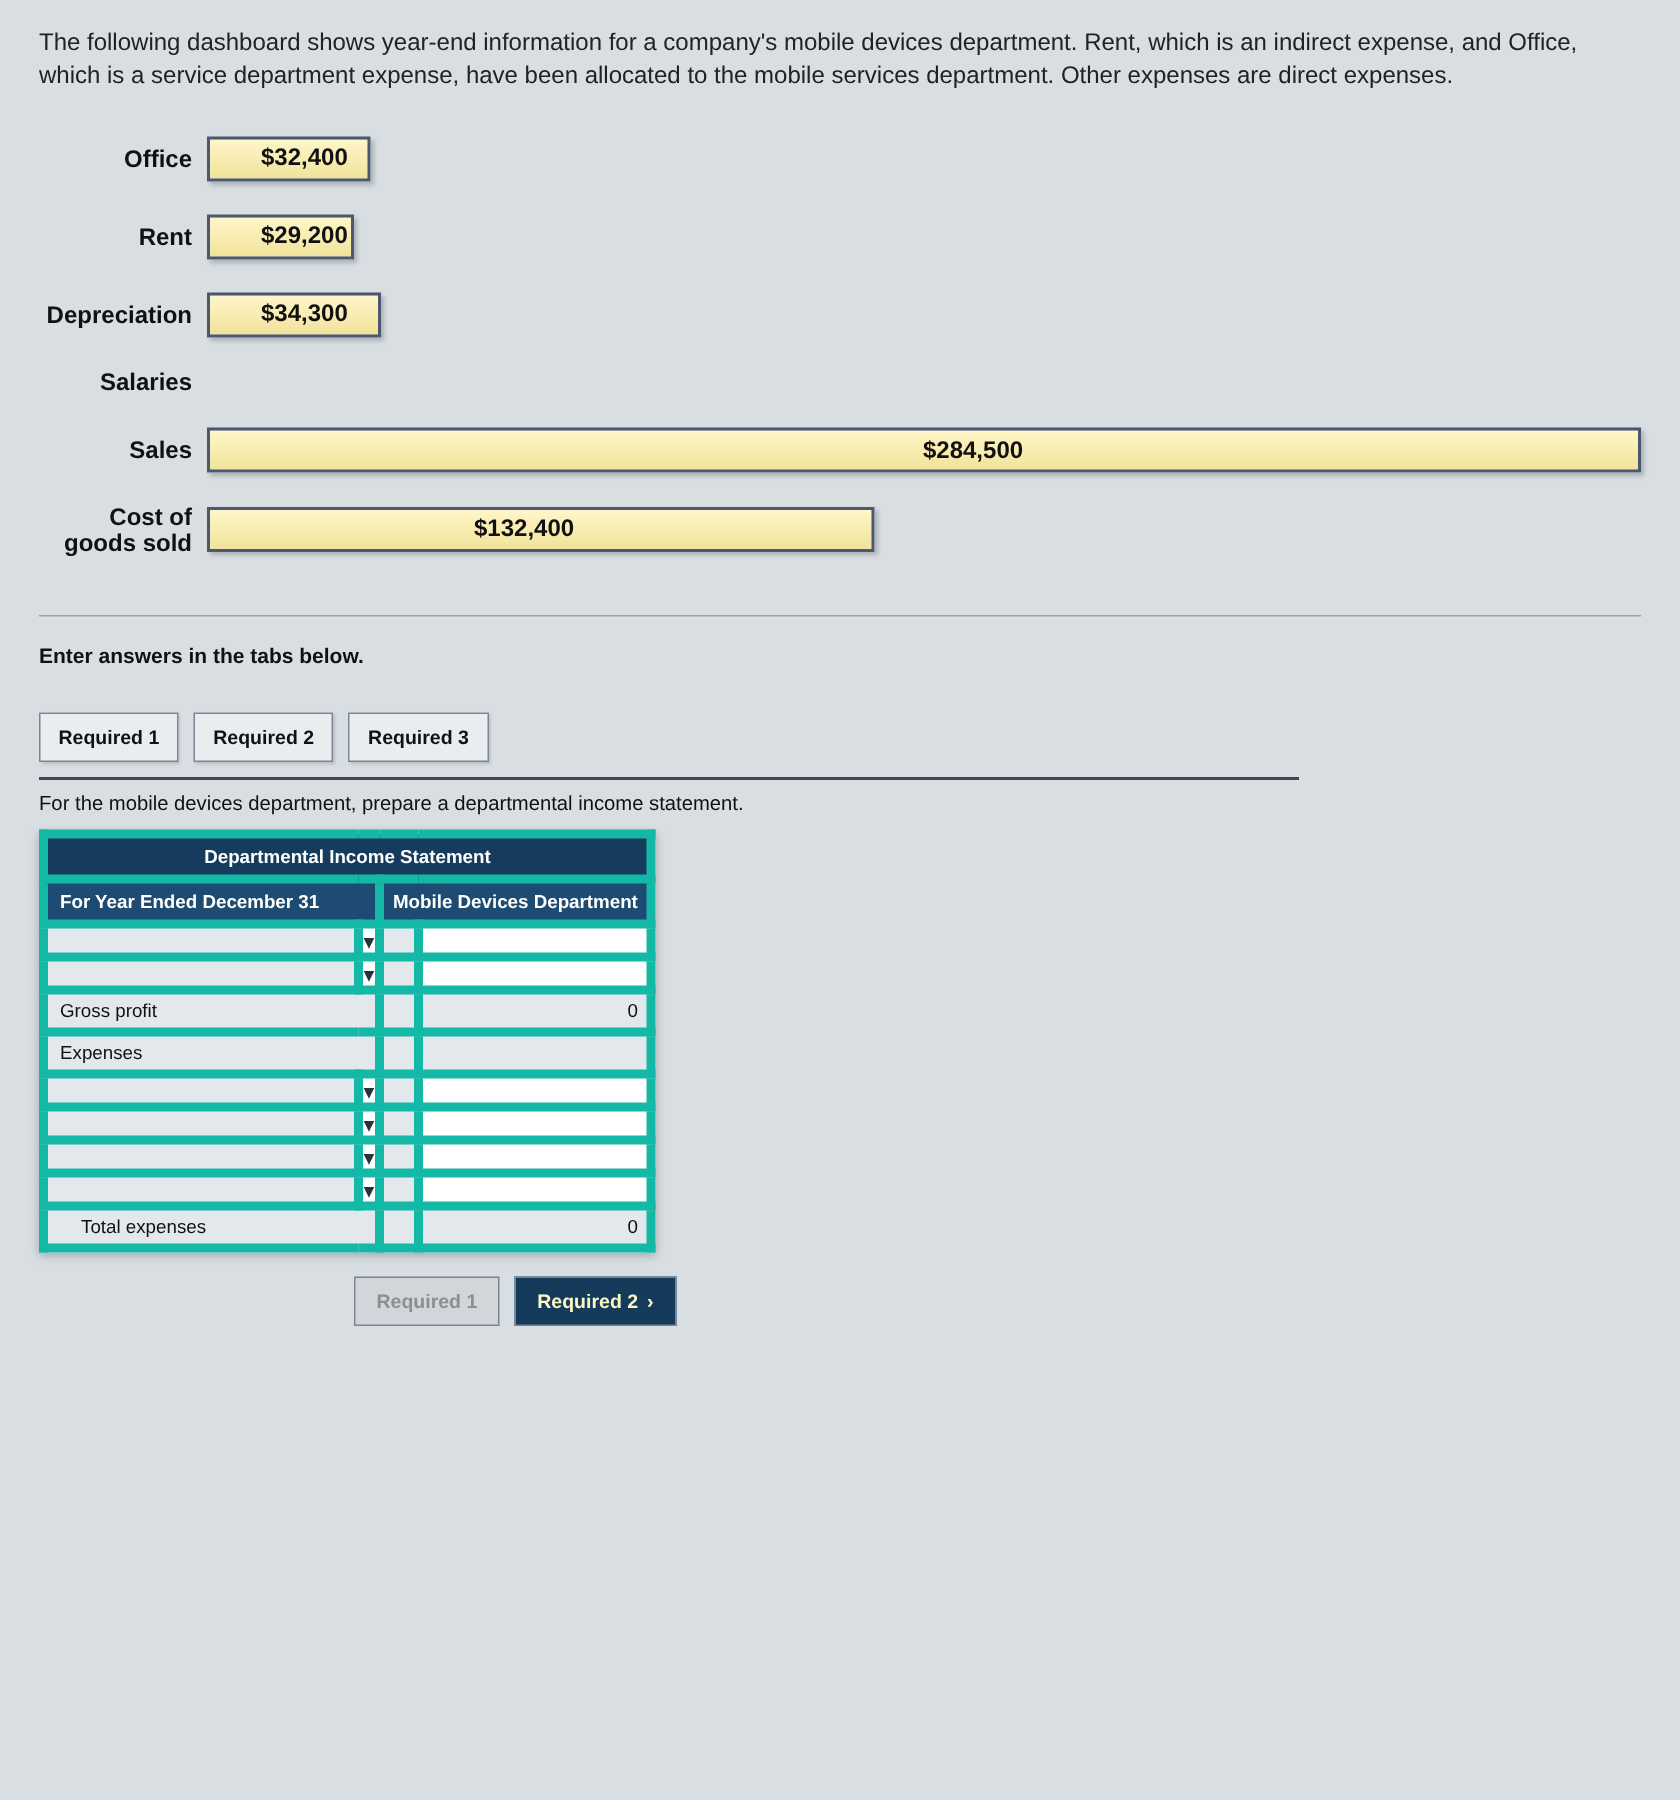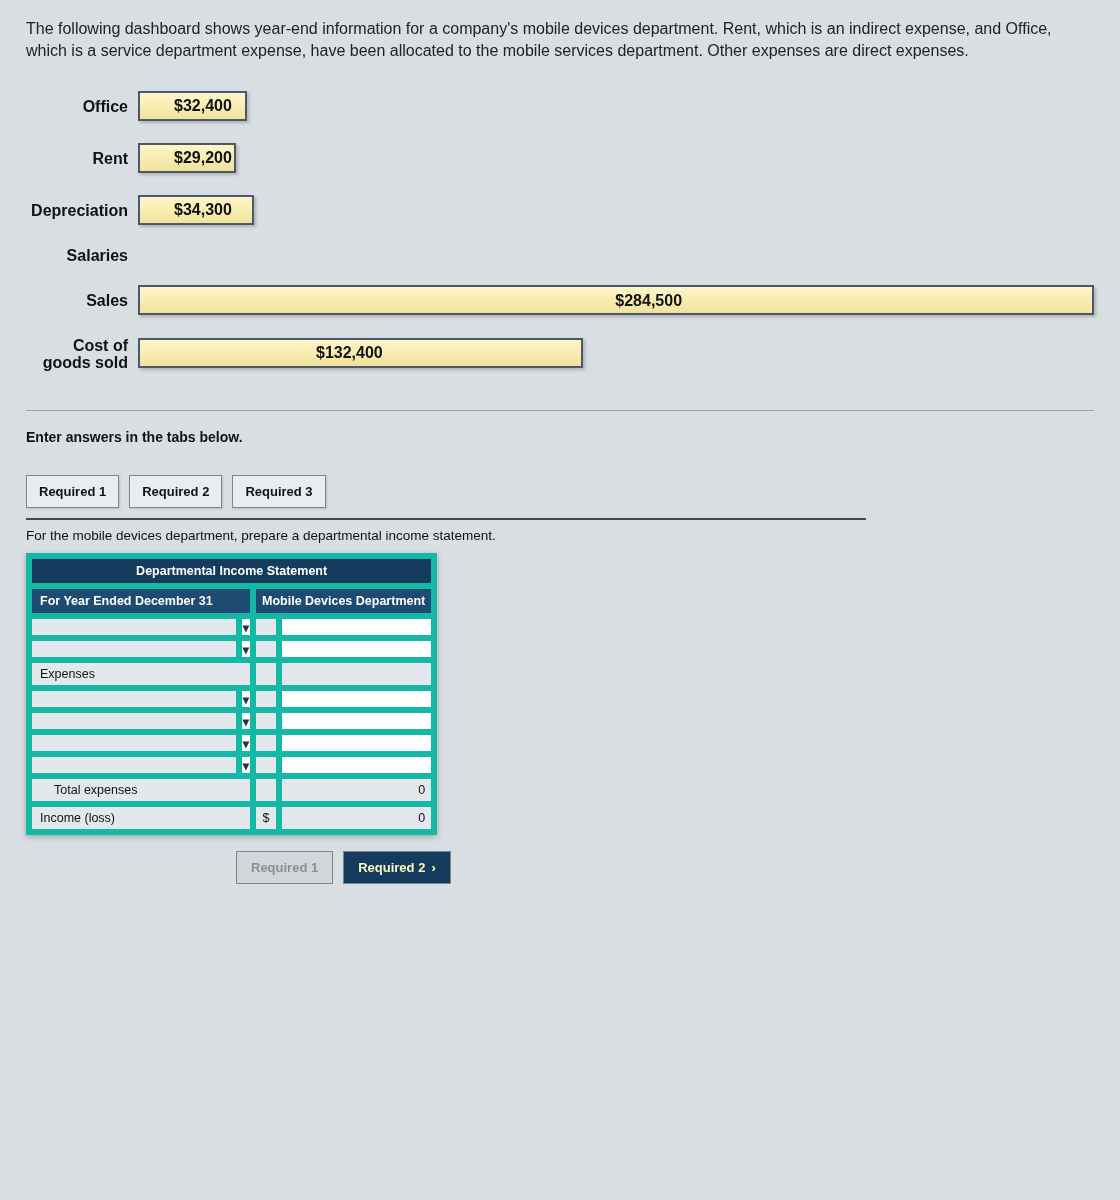--- a/index.html
+++ b/index.html
@@ -215,20 +215,25 @@
     <td class="sym"></td>
     <td class="amt" colspan="2"></td>
   </tr>
   <tr>
     <td class="rowlabel"></td>
     <td class="dd">▾</td>
     <td class="sym"></td>
     <td class="amt" colspan="2"></td>
   </tr>
   <tr>
+    <td class="rowlabel" colspan="2">Gross profit</td>
+    <td class="sym"></td>
+    <td class="amt ro" colspan="2">0</td>
+  </tr>
+  <tr>
     <td class="rowlabel" colspan="2">Expenses</td>
     <td class="sym"></td>
     <td class="amt ro" colspan="2"></td>
   </tr>
   <tr>
     <td class="rowlabel"></td>
     <td class="dd">▾</td>
     <td class="sym"></td>
     <td class="amt" colspan="2"></td>
   </tr>
@@ -246,25 +251,20 @@
   </tr>
   <tr>
     <td class="rowlabel"></td>
     <td class="dd">▾</td>
     <td class="sym"></td>
     <td class="amt" colspan="2"></td>
   </tr>
   <tr>
     <td class="rowlabel indent" colspan="2">Total expenses</td>
     <td class="sym"></td>
-    <td class="amt ro" colspan="2">0</td>
-  </tr>
-  <tr>
-    <td class="rowlabel" colspan="2">Income (loss)</td>
-    <td class="sym">$</td>
     <td class="amt ro" colspan="2">0</td>
   </tr>
 </tbody>
   </table>
 
 <div class="navbtns">
   <button class="btn prev"><span>Required 1</span></button>
   <button class="btn next"><span>Required 2</span><span class="chev">›</span></button>
 </div>
 

